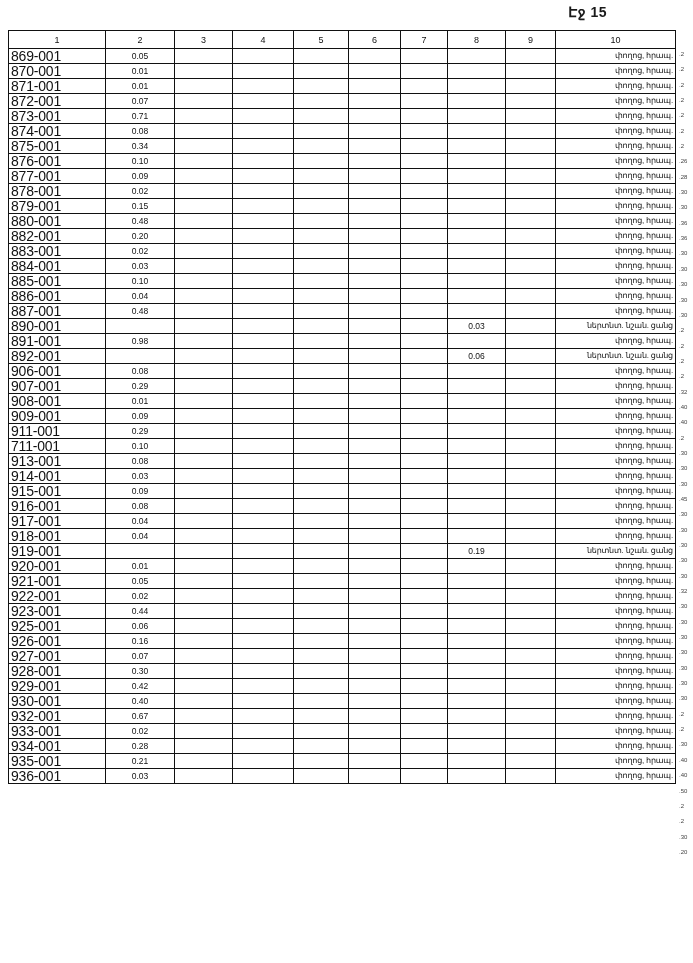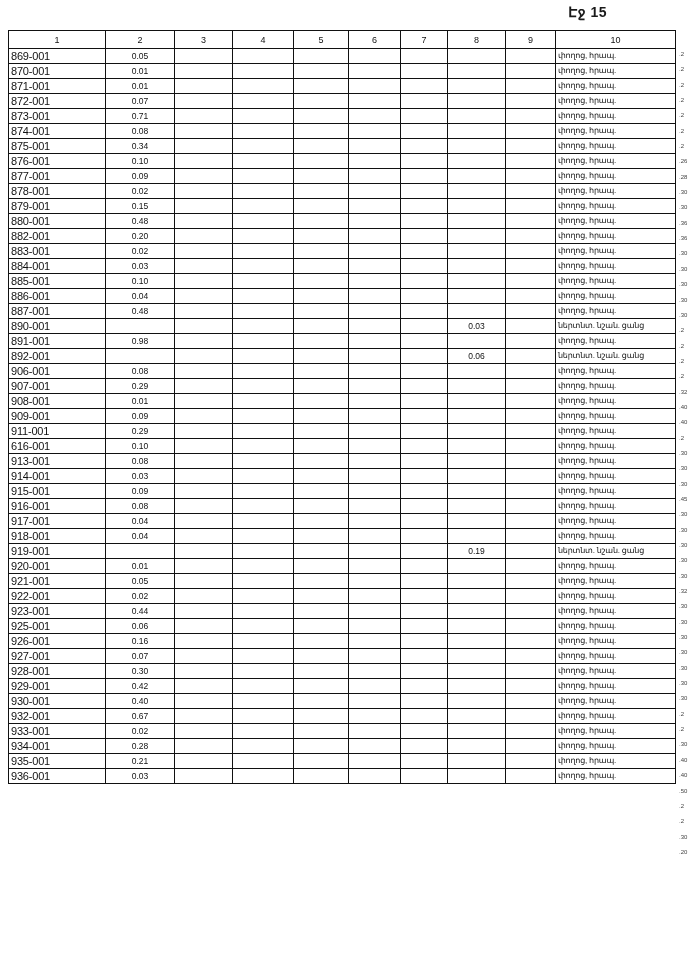--- a/index.html
+++ b/index.html
@@ -62,29 +62,29 @@
     white-space: nowrap;
   }
   table.main thead th {
     height: 17px;
     text-align: center;
     font-weight: normal;
     font-size: 9px;
   }
   td.code {
     text-align: left;
-    font-size: 11px;
+    font-size: 14px;
     letter-spacing: -0.2px;
   }
   td.num {
     text-align: center;
     font-size: 8.5px;
   }
   td.note {
-    text-align: left;
+    text-align: right;
     font-size: 8px;
     letter-spacing: -0.2px;
   }
   td.blank { }
   .margin-notes {
     position: absolute;
     top: 47px;
     left: 679px;
     width: 14px;
   }
@@ -439,21 +439,21 @@
             <td class="blank"></td>
             <td class="blank"></td>
             <td class="blank"></td>
             <td class="blank"></td>
             <td class="blank"></td>
             <td class="num"></td>
             <td class="blank"></td>
             <td class="note">փողոց, հրապ.</td>
           </tr>
           <tr>
-            <td class="code">616-001</td>
+            <td class="code">711-001</td>
             <td class="num">0.10</td>
             <td class="blank"></td>
             <td class="blank"></td>
             <td class="blank"></td>
             <td class="blank"></td>
             <td class="blank"></td>
             <td class="num"></td>
             <td class="blank"></td>
             <td class="note">փողոց, հրապ.</td>
           </tr>

